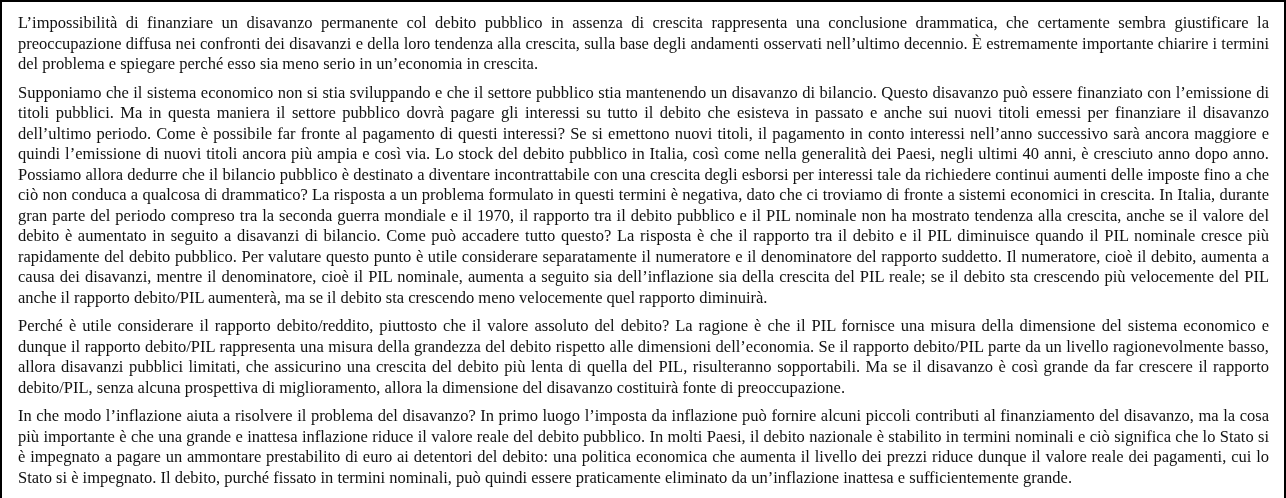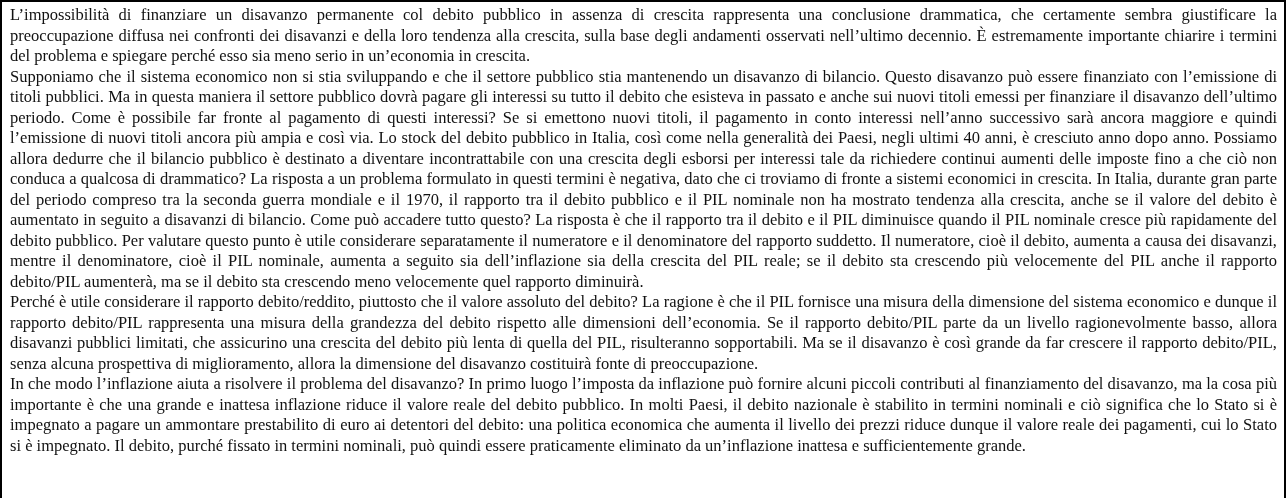--- a/index.html
+++ b/index.html
@@ -20,21 +20,21 @@
     overflow: hidden;
   }
   .doc-text {
     font-family: "Liberation Serif", "DejaVu Serif", serif;
     font-size: 16.5px;
     line-height: 20.5px;
     color: #111111;
     text-align: justify;
   }
   .doc-text p {
-    margin: 0;
+    margin: 8px;
     padding: 0;
     text-indent: 0;
   }
 </style>
 </head>
 <body>
 
 <div class="page">
   <div class="doc-text">
     <p>L’impossibilità di finanziare un disavanzo permanente col debito pubblico in assenza di crescita rappresenta una conclusione drammatica, che certamente sembra giustificare la preoccupazione diffusa nei confronti dei disavanzi e della loro tendenza alla crescita, sulla base degli andamenti osservati nell’ultimo decennio. È estremamente importante chiarire i termini del problema e spiegare perché esso sia meno serio in un’economia in crescita.</p>

